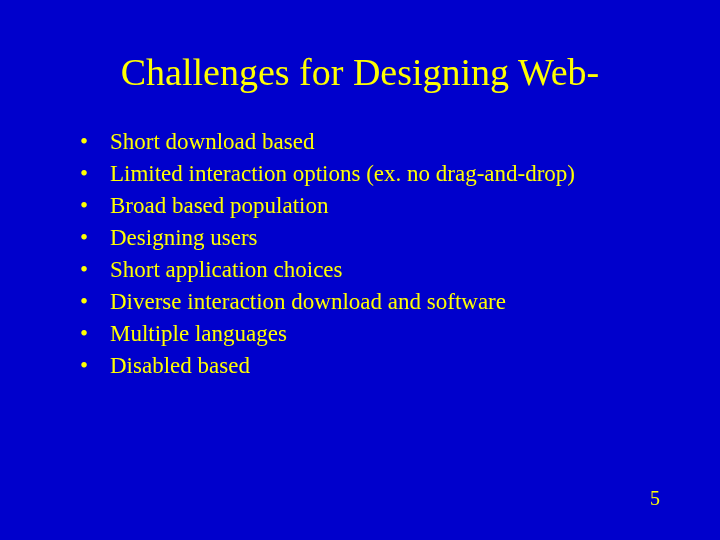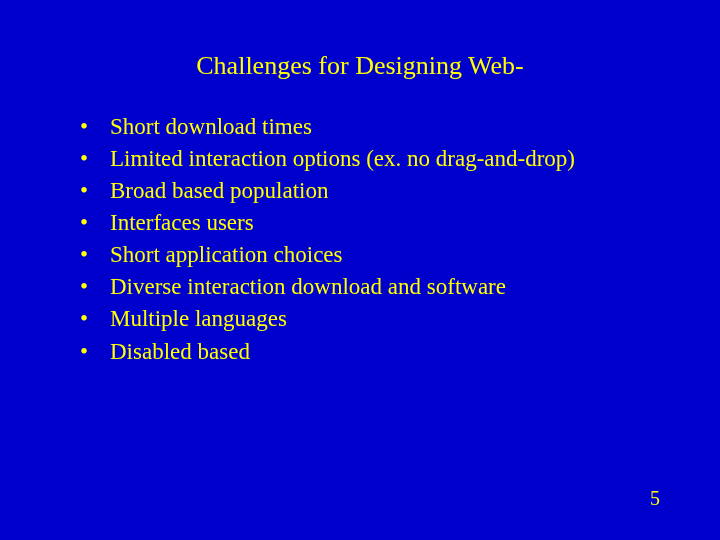--- a/index.html
+++ b/index.html
@@ -16,21 +16,21 @@
       position: relative;
       overflow: hidden;
     }
     .slide {
       width: 100%;
       height: 100%;
       padding: 50px 60px 40px 60px;
       position: relative;
     }
     .title {
-      font-size: 26px;
+      font-size: 38px;
       font-weight: normal;
       text-align: center;
       line-height: 1.2;
       margin-bottom: 30px;
     }
     .bullet-list {
       list-style: none;
       padding-left: 20px;
     }
     .bullet-item {
@@ -58,33 +58,33 @@
 <body>
 
 <div class="slide">
   <h1 class="title">
     <span>Challenges for Designing Web-</span><br>
   </h1>
 
   <ul class="bullet-list">
     <li class="bullet-item">
       <span class="bullet-dot">•</span>
-      <span class="bullet-text">Short download times</span>
+      <span class="bullet-text">Short download based</span>
     </li>
     <li class="bullet-item">
       <span class="bullet-dot">•</span>
       <span class="bullet-text">Limited interaction options (ex. no drag-and-drop)</span>
     </li>
     <li class="bullet-item">
       <span class="bullet-dot">•</span>
       <span class="bullet-text">Broad based population</span>
     </li>
     <li class="bullet-item">
       <span class="bullet-dot">•</span>
-      <span class="bullet-text">Interfaces users</span>
+      <span class="bullet-text">Designing users</span>
     </li>
     <li class="bullet-item">
       <span class="bullet-dot">•</span>
       <span class="bullet-text">Short application choices</span>
     </li>
     <li class="bullet-item">
       <span class="bullet-dot">•</span>
       <span class="bullet-text">Diverse interaction download and software</span>
     </li>
     <li class="bullet-item">

